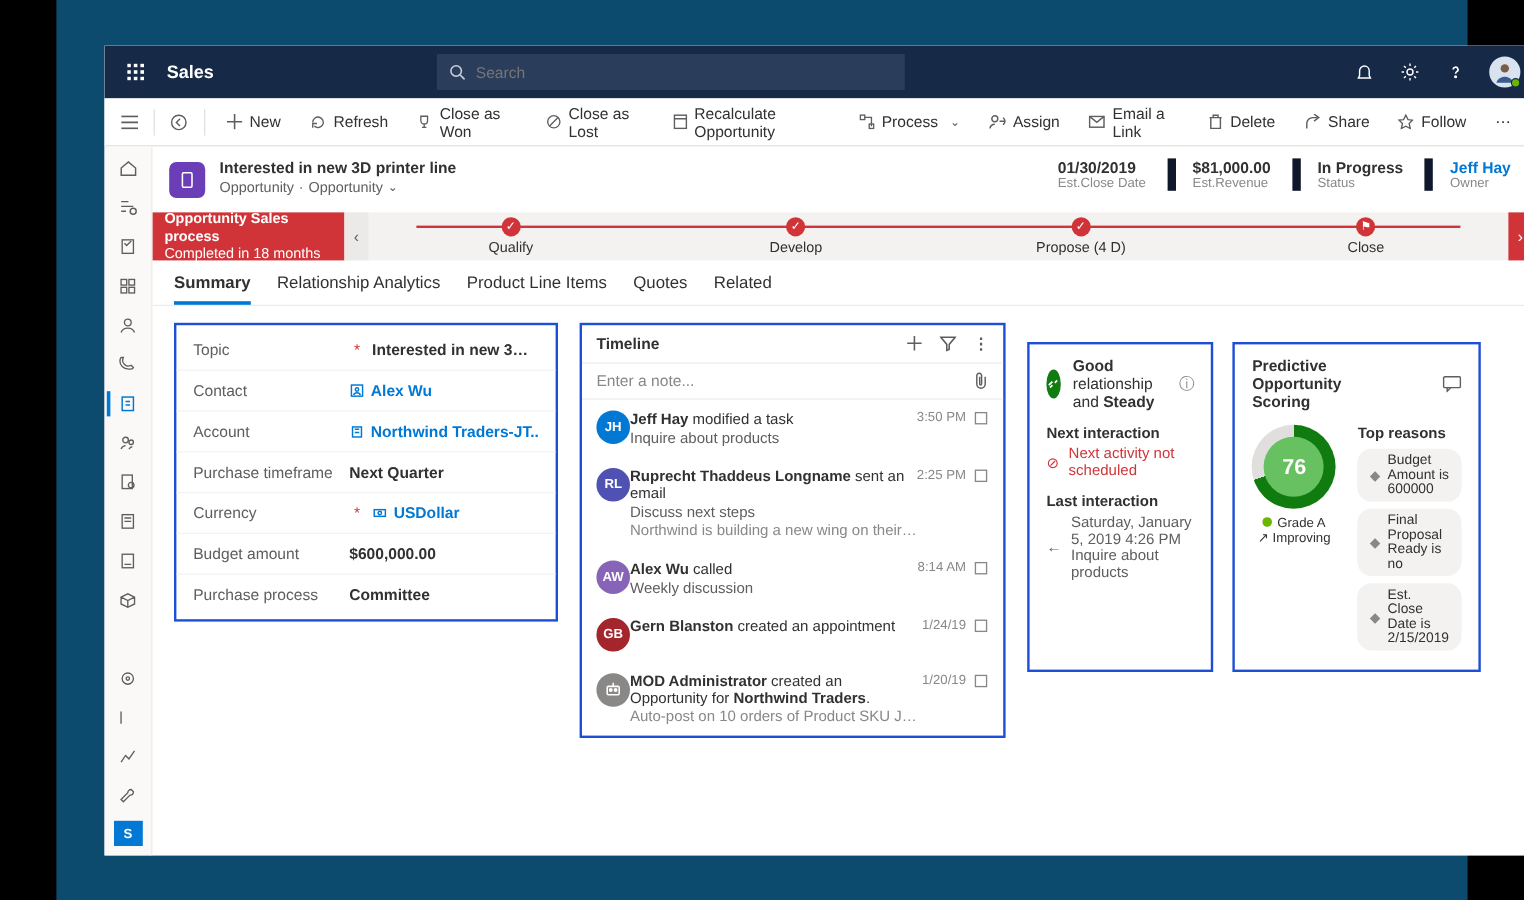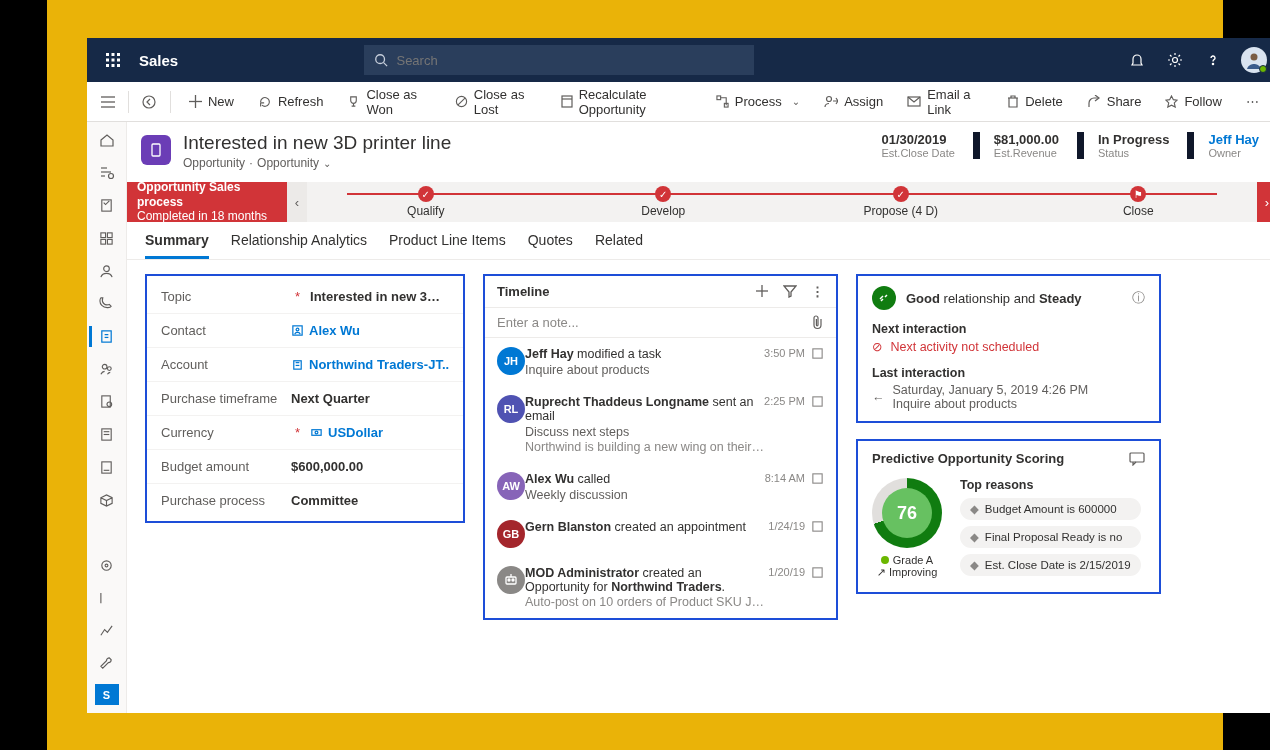--- a/index.html
+++ b/index.html
@@ -1,17 +1,17 @@
 <!DOCTYPE html>
 <html><head>
 <meta charset="utf-8">
 <style>
 * { box-sizing: border-box; margin: 0; padding: 0; }
 body { font-family: "Segoe UI", Tahoma, sans-serif; font-size: 13px; color: #323130; background: #000; }
-.app-frame { width: 1176px; height: 750px; margin: 0 auto; background: #eab308; position: relative; }
+.app-frame { width: 1176px; height: 750px; margin: 0 auto; background: #0c4a6e; position: relative; }
 .app-window { position: absolute; left: 40px; top: 38px; width: 1190px; height: 675px; background: #fff; display: flex; flex-direction: column; overflow: hidden; }
 
 
 .topbar { height: 44px; background: #162947; display: flex; align-items: center; color: #fff; padding: 0 10px; }
 .topbar .waffle { width: 32px; height: 32px; display: flex; align-items: center; justify-content: center; cursor: pointer; }
 .topbar .brand { margin-left: 10px; font-size: 15px; font-weight: 600; }
 .topbar .search { margin-left: auto; margin-right: auto; width: 390px; height: 30px; background: #2a3e5c; display: flex; align-items: center; padding: 0 10px; color: #c8d0dc; }
 .topbar .search input { background: transparent; border: 0; color: #fff; outline: none; margin-left: 8px; width: 100%; font-size: 13px; }
 .topbar .right { display: flex; align-items: center; gap: 18px; margin-left: auto; }
 .topbar .right .ico { width: 20px; height: 20px; display: flex; align-items: center; justify-content: center; cursor: pointer; }
@@ -34,21 +34,21 @@
 .leftrail .ritem.active { color: #0078d4; }
 .leftrail .ritem.active::before { content: ""; position: absolute; left: 0; top: 2px; bottom: 2px; width: 3px; background: #0078d4; }
 .leftrail .bottom-app { margin-top: auto; margin-bottom: 8px; width: 24px; height: 24px; background: #0078d4; color: #fff; display: flex; align-items: center; justify-content: center; font-size: 11px; font-weight: 600; }
 
 
 .content { flex: 1; overflow: auto; }
 
 
 .rechead { display: flex; align-items: flex-start; padding: 10px 18px 12px 14px; }
 .rechead .badge { width: 30px; height: 30px; border-radius: 6px; background: #6b3db6; color: #fff; display: flex; align-items: center; justify-content: center; font-size: 14px; margin-right: 12px; margin-top: 3px; }
-.rechead h1 { font-size: 19px; font-weight: 400; }
+.rechead h1 { font-size: 13px; font-weight: 700; }
 .rechead .sub { font-size: 12px; color: #605e5c; margin-top: 2px; display:flex; align-items:center; gap:4px; }
 .rechead .stats { margin-left: auto; display: flex; gap: 18px; }
 .rechead .stat { border-left: 7px solid #0f172a; padding-left: 14px; }
 .rechead .stat:first-child { border-left: 0; }
 .rechead .stat .v { font-size: 13px; font-weight: 600; }
 .rechead .stat .l { font-size: 11px; color: #8a8886; }
 .rechead .stat.owner .v { color: #0078d4; }
 
 
 .bpf { display: flex; align-items: stretch; background: #f3f2f1; height: 40px; position: relative; }
@@ -63,21 +63,21 @@
 
 .tabs { display: flex; gap: 22px; padding: 10px 18px 0 18px; border-bottom: 1px solid #edebe9; }
 .tabs .tab { padding-bottom: 8px; font-size: 14px; cursor: pointer; color: #323130; }
 .tabs .tab.active { font-weight: 600; border-bottom: 3px solid #0078d4; }
 
 
 .cols { display: flex; gap: 18px; padding: 14px 18px; align-items: flex-start; }
 .card { border: 2px solid #1d4ed8; background: #fff; }
 .col1 { width: 320px; }
 .col2 { width: 355px; }
-.col3 { width: 305px; display: flex; flex-direction: column; gap: 16px; }
+.col3 { width: 305px; display: flex; flex-direction: row; gap: 16px; margin-top: 16px; }
 
 
 .details { padding: 4px 0; }
 .drow { display: flex; padding: 9px 14px; border-bottom: 1px solid #f3f2f1; font-size: 13px; align-items:center; }
 .drow:last-child { border-bottom: 0; }
 .drow .dl { width: 130px; color: #605e5c; display:flex; align-items:center; }
 .drow .req { color: #d13438; margin-left: 4px; }
 .drow .dv { flex: 1; font-weight: 600; color: #323130; white-space: nowrap; overflow: hidden; text-overflow: ellipsis; }
 .drow .dv.link { color: #0078d4; display:flex; align-items:center; gap:5px; }
 .drow .dv.link .ico { color:#0078d4; }

